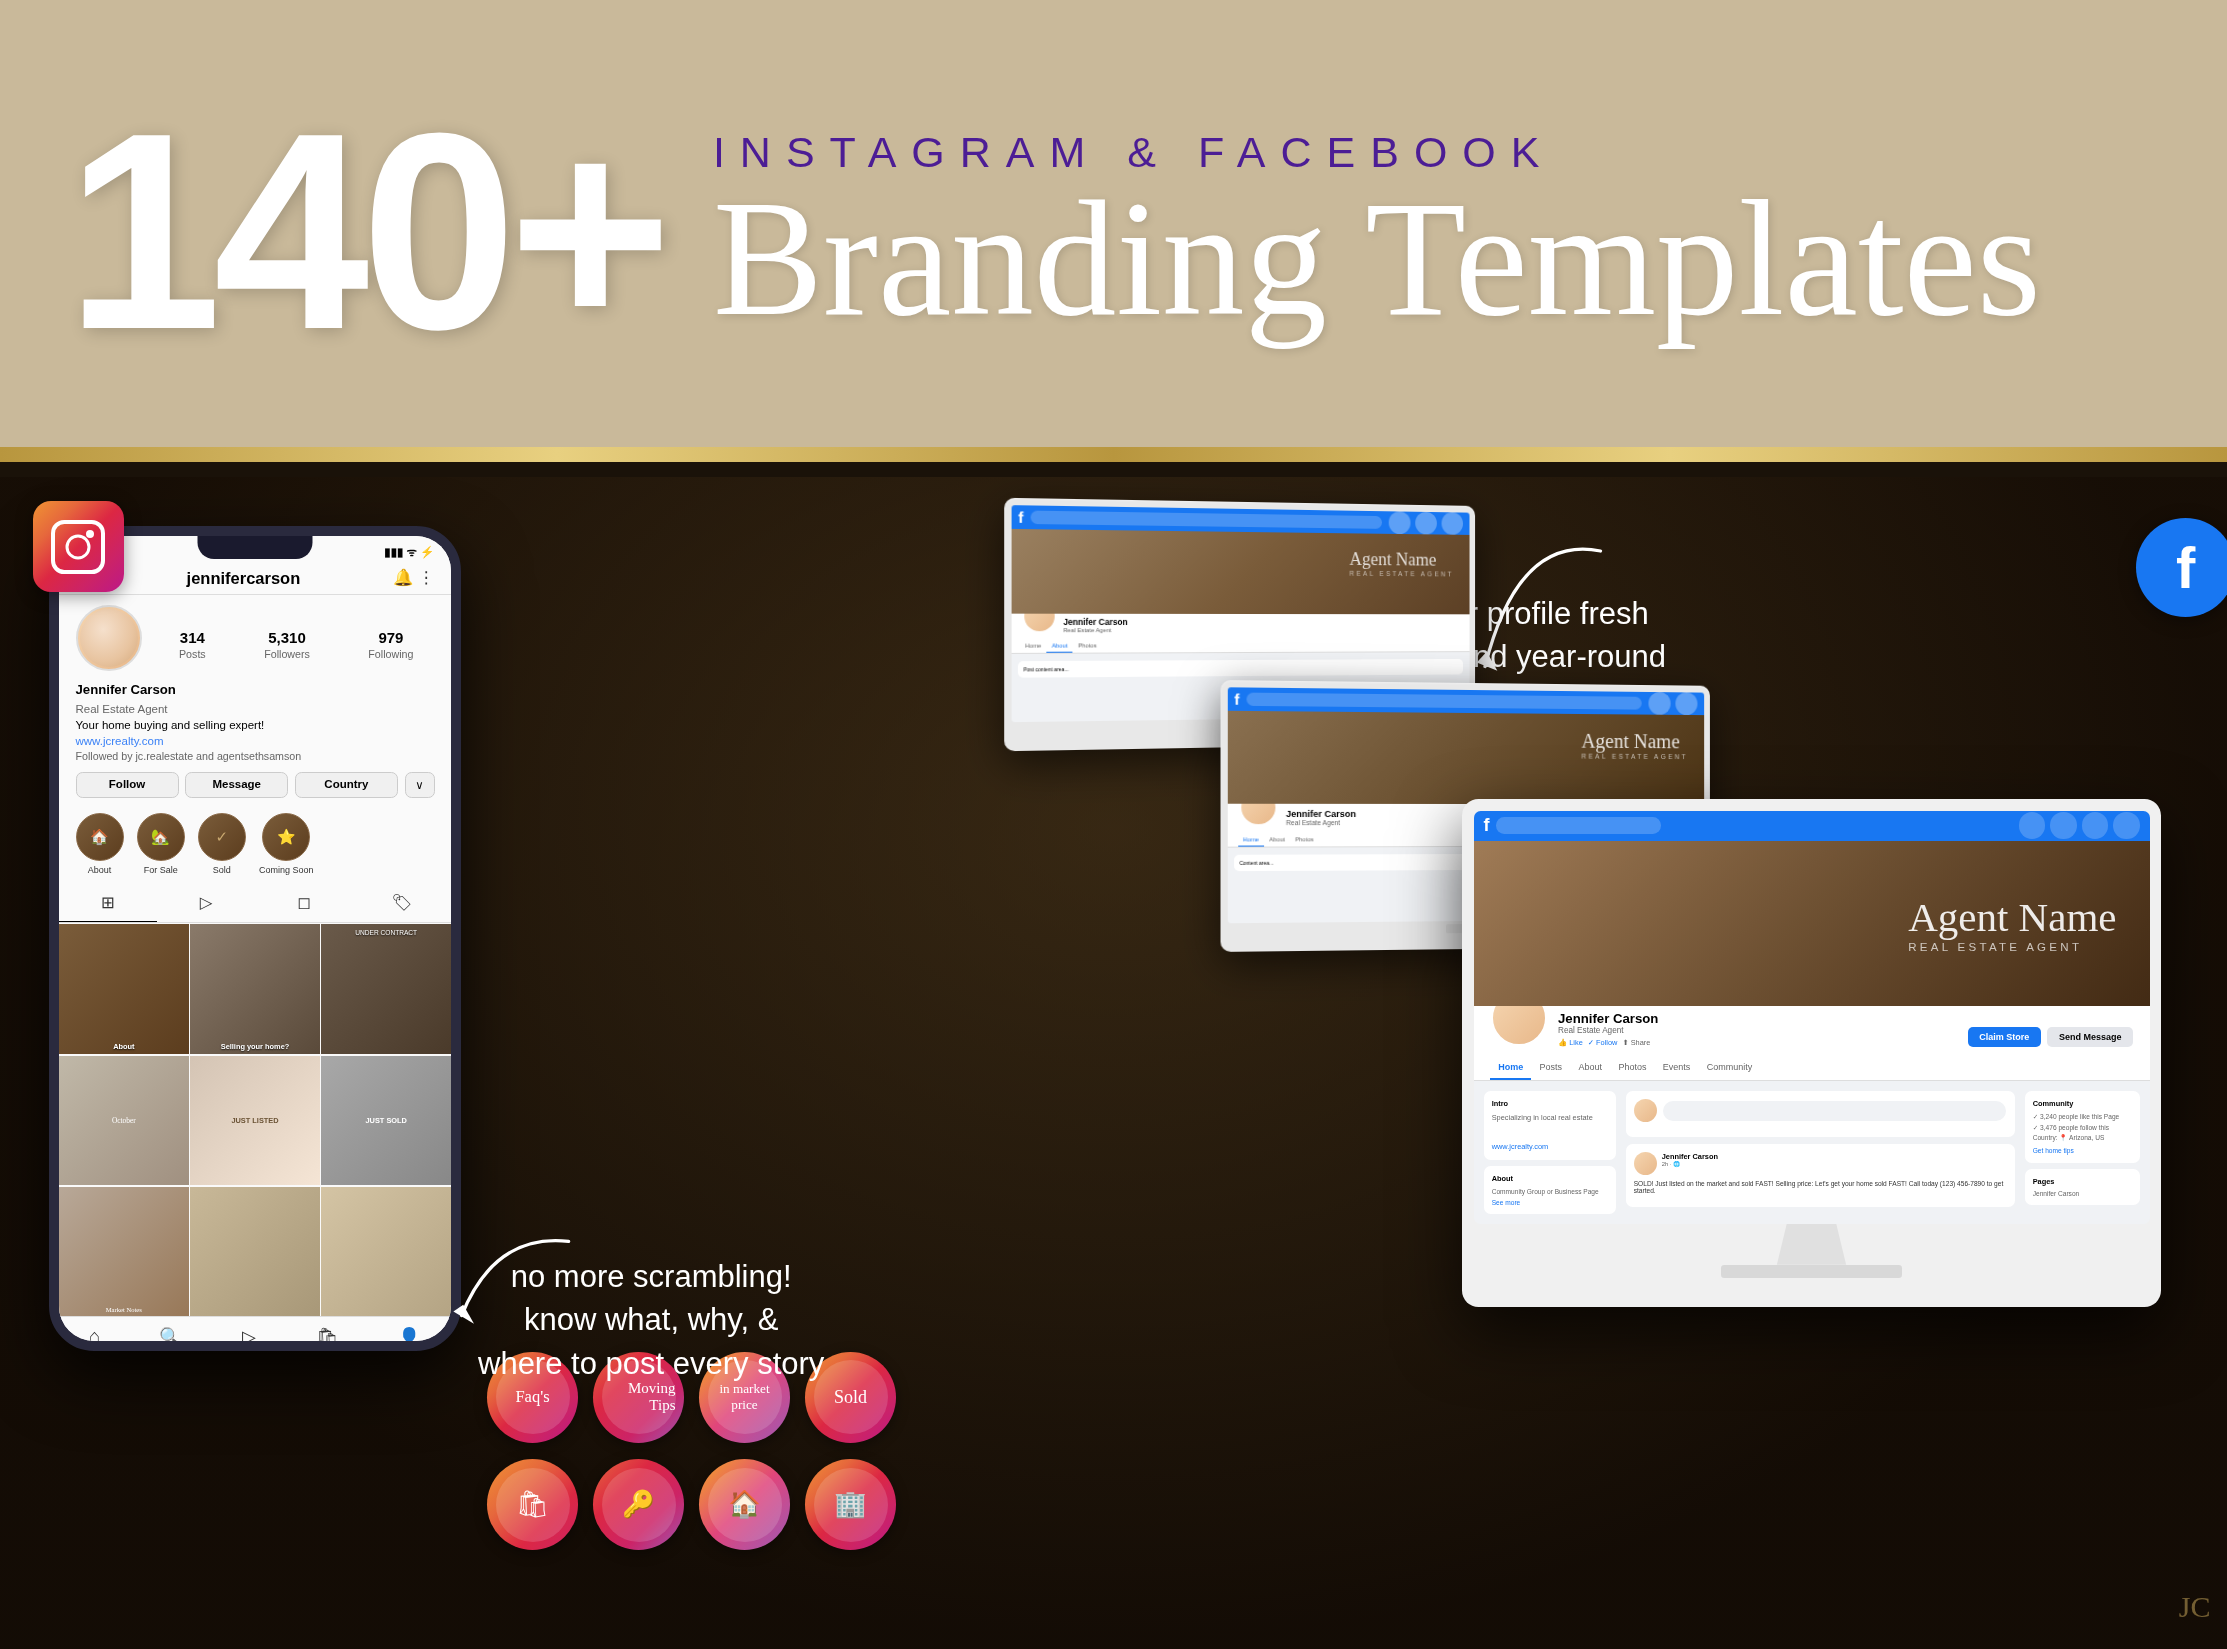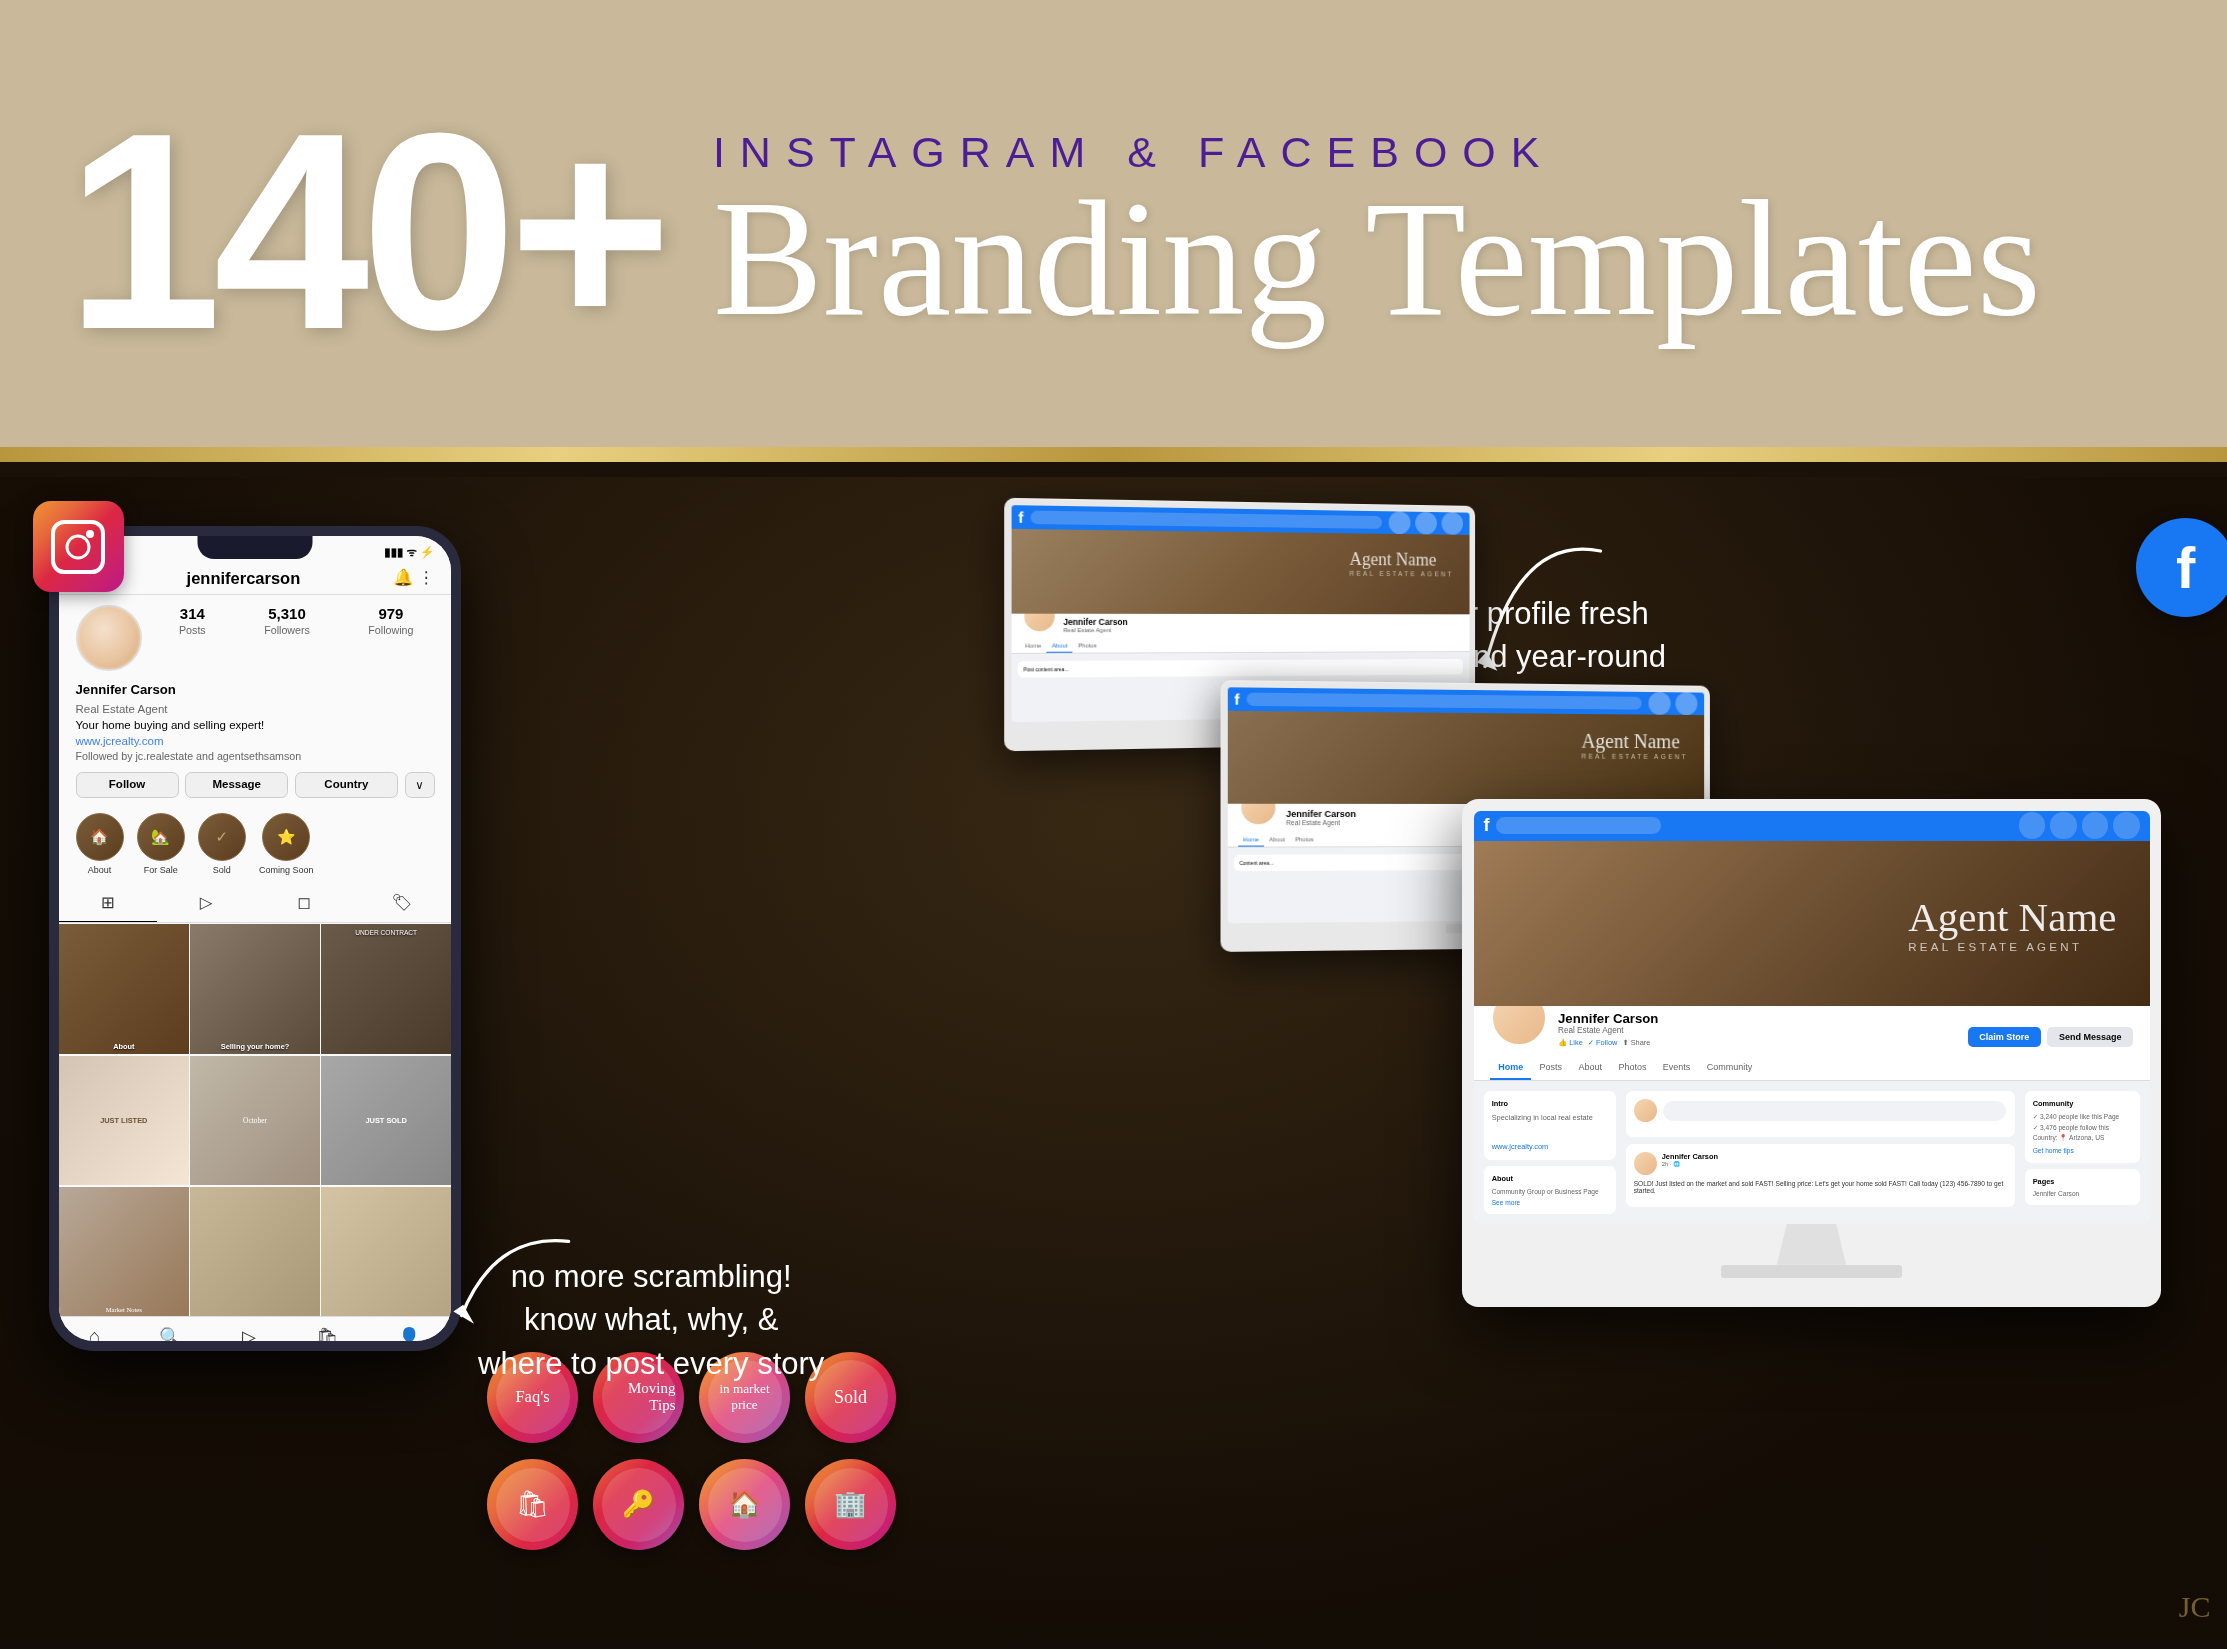--- a/index.html
+++ b/index.html
@@ -176,20 +176,21 @@
     .ig-avatar-face {
       width: 58px; height: 58px;
       background: radial-gradient(ellipse at 40% 35%, #f5e0cc 0%, #e8c4a0 60%, #d4a87a 100%);
       border-radius: 50%;
     }
     .ig-stats {
       display: flex;
       gap: 16.5px;
       flex: 1;
       justify-content: space-around;
+      margin-top: 24px;
     }
     .ig-stat {
       text-align: center;
       font-family: Arial, sans-serif;
     }
     .ig-stat-num { font-size: 15px; font-weight: 700; display: block; }
     .ig-stat-label { font-size: 10.7px; color: #666; }
     .ig-bio {
       padding: 0 16.5px 8.2px;
       font-family: Arial, sans-serif;
@@ -611,27 +612,27 @@
           <div class="ig-grid-item">
             <div class="ig-grid-text">About</div>
           </div>
           <div class="ig-grid-item">
             <div class="ig-grid-text">Selling your home?</div>
           </div>
           <div class="ig-grid-item">
             <div class="ig-grid-text-top">UNDER CONTRACT</div>
           </div>
           <div class="ig-grid-item">
+            <div style="position:absolute;inset:0;background:linear-gradient(135deg,#c0b8a8,#a09080);display:flex;align-items:center;justify-content:center;">
+              <span style="font-size:7.4px;font-family:'Brush Script MT',cursive;color:#fff;">October</span>
+            </div>
+          </div>
+          <div class="ig-grid-item">
             <div style="position:absolute;inset:0;background:linear-gradient(135deg,#d4c4b4,#f5e5d5);display:flex;align-items:center;justify-content:center;">
               <span style="font-size:7.4px;font-family:Arial;font-weight:700;color:#6b5335;">JUST LISTED</span>
-            </div>
-          </div>
-          <div class="ig-grid-item">
-            <div style="position:absolute;inset:0;background:linear-gradient(135deg,#c0b8a8,#a09080);display:flex;align-items:center;justify-content:center;">
-              <span style="font-size:7.4px;font-family:'Brush Script MT',cursive;color:#fff;">October</span>
             </div>
           </div>
           <div class="ig-grid-item">
             <div style="position:absolute;inset:0;background:linear-gradient(135deg,#a8a8a8,#888);display:flex;align-items:center;justify-content:center;">
               <span style="font-size:7.4px;font-family:Arial;font-weight:700;color:#fff;">JUST SOLD</span>
             </div>
           </div>
           <div class="ig-grid-item">
             <div style="position:absolute;inset:0;background:linear-gradient(135deg,#b8a898,#987858);display:flex;align-items:flex-end;justify-content:center;padding-bottom:3.3px;">
               <span style="font-size:6.6px;font-family:'Brush Script MT',cursive;color:#fff;">Market Notes</span>

